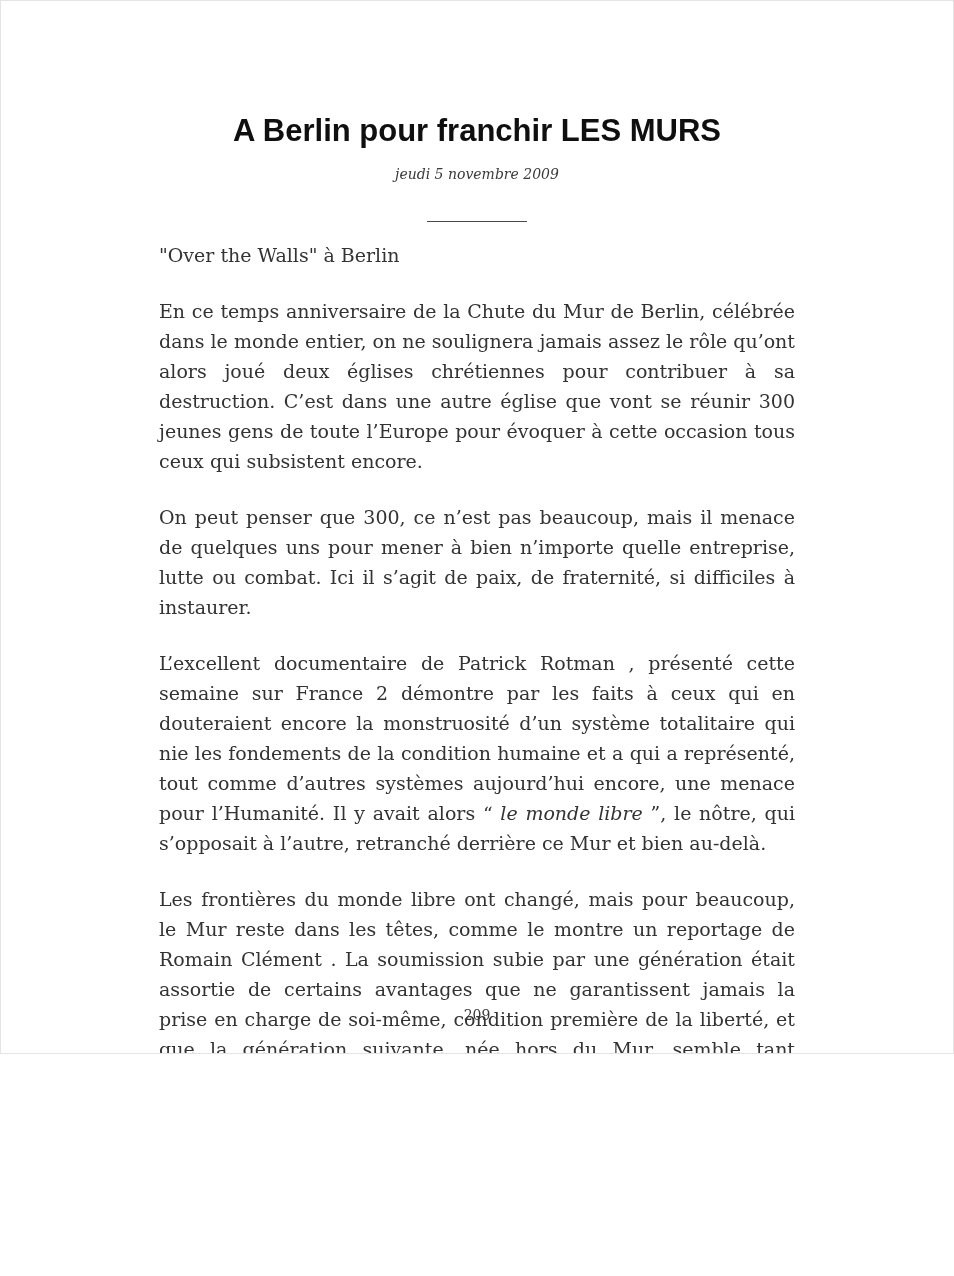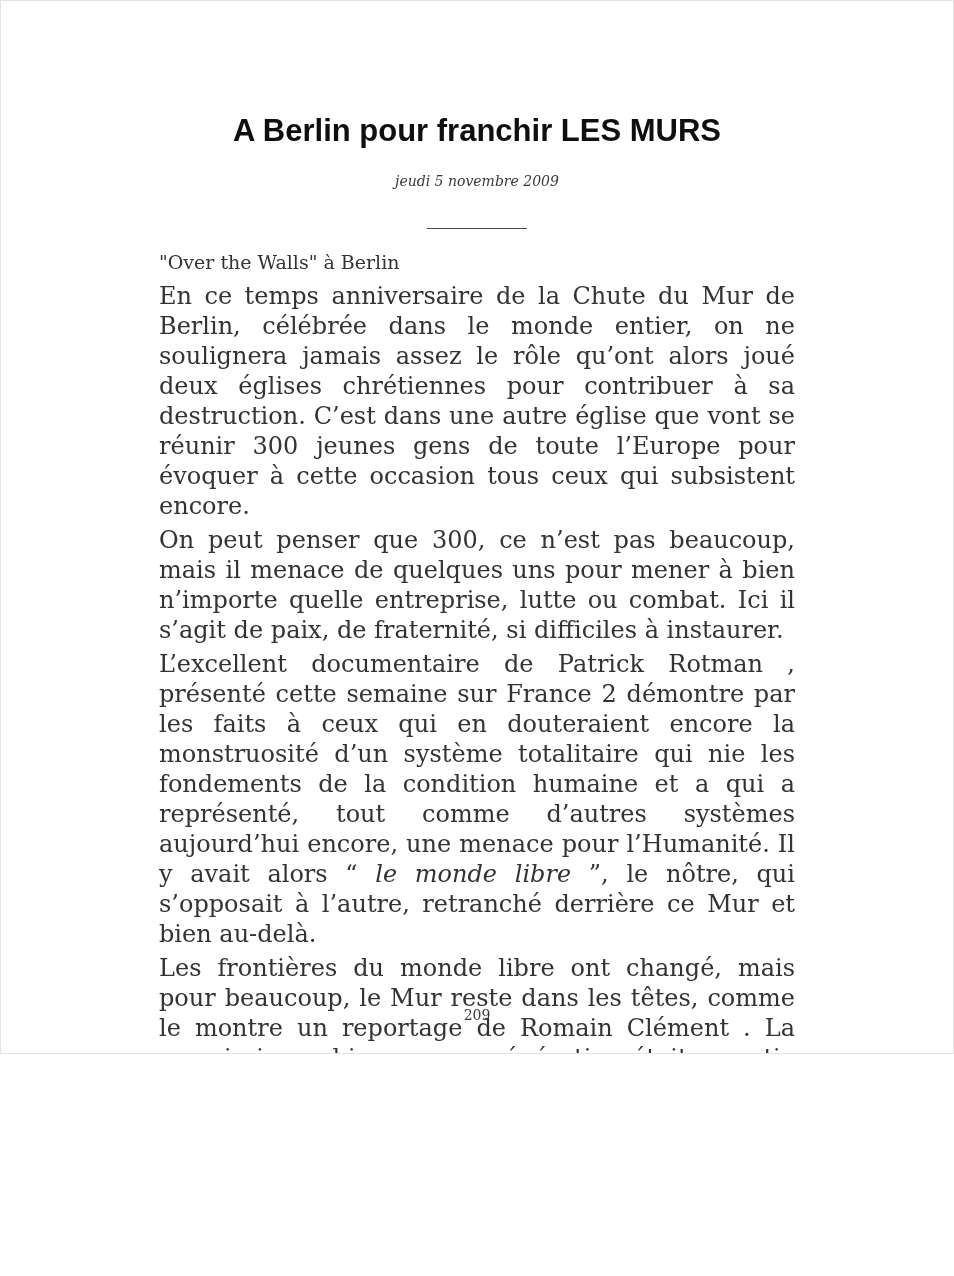--- a/index.html
+++ b/index.html
@@ -32,39 +32,39 @@
     text-align: center;
     color: #0f0f0f;
     margin: 0;
   }
   .date-line {
     text-align: center;
     font-style: italic;
     font-size: 14px;
     line-height: 18px;
     color: #3a3a3a;
-    margin-top: 23px;
+    margin-top: 16px;
   }
   .divider {
     width: 100px;
     height: 0;
     border-bottom: 1px solid #4a4a4a;
     margin: 38px auto 0 auto;
   }
   .intro-line {
     font-size: 19px;
     line-height: 30px;
     margin: 18px 0 0 0;
     text-align: left;
   }
   .body-para {
-    font-size: 24px;
+    font-size: 19px;
     line-height: 30px;
     text-align: justify;
-    margin: 4px 0 0 0;
+    margin: 26px 0 0 0;
   }
   .body-para em {
   }
   .page-number {
     position: absolute;
     left: 0;
     right: 0;
     bottom: 30px;
     text-align: center;
     font-size: 14px;

